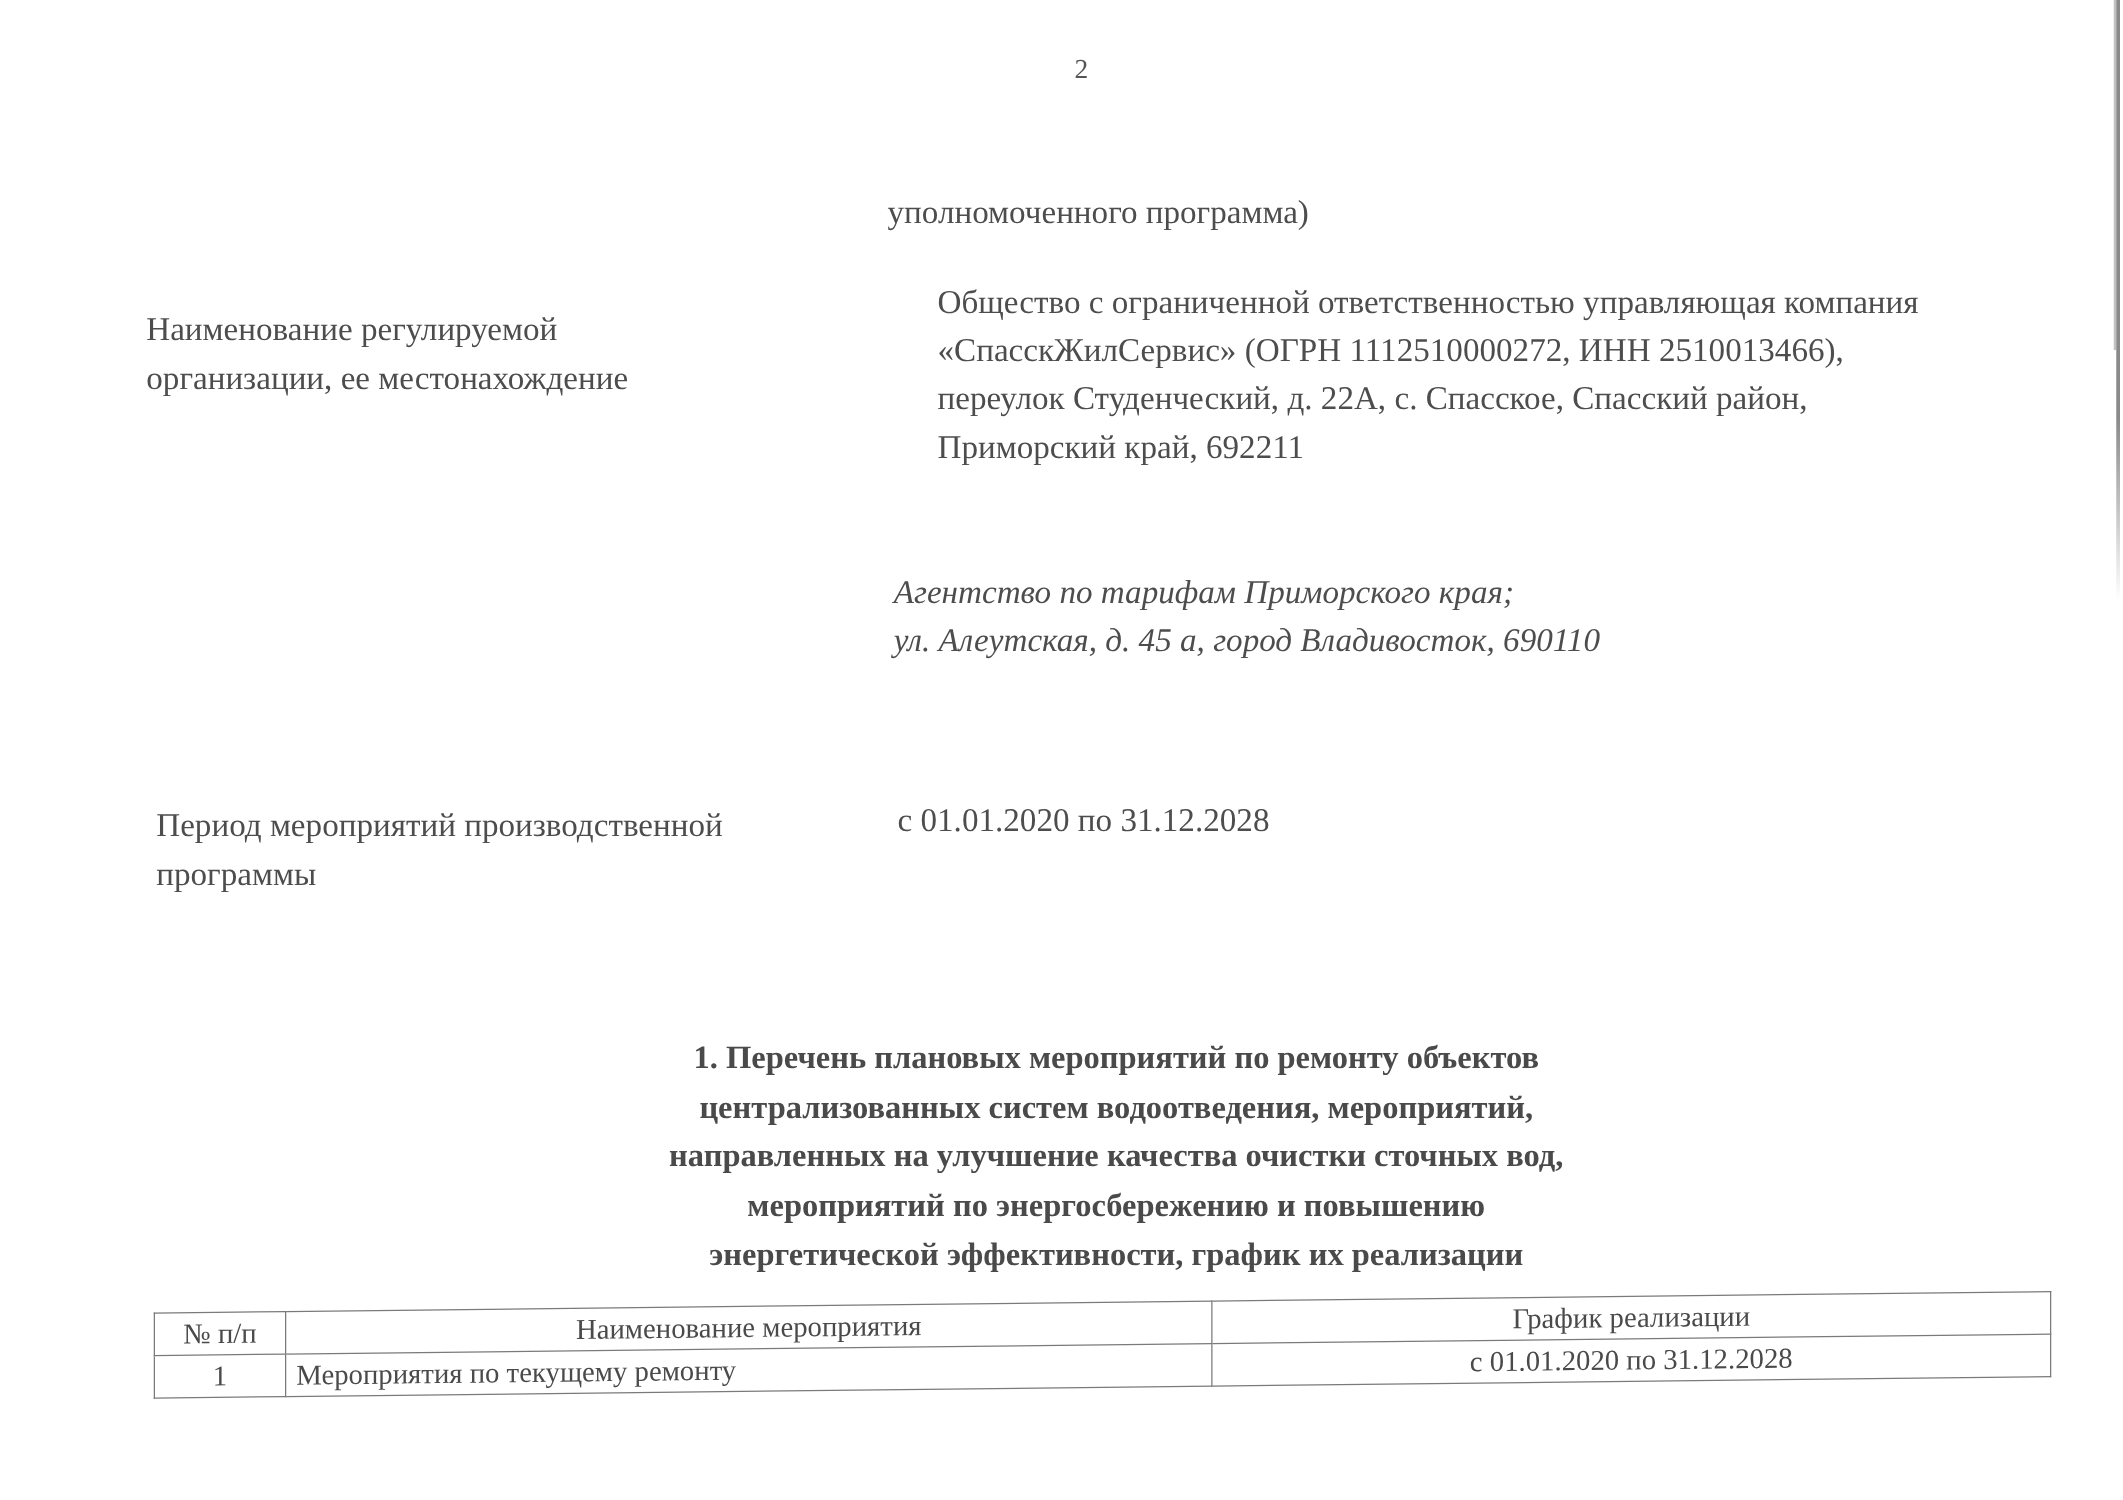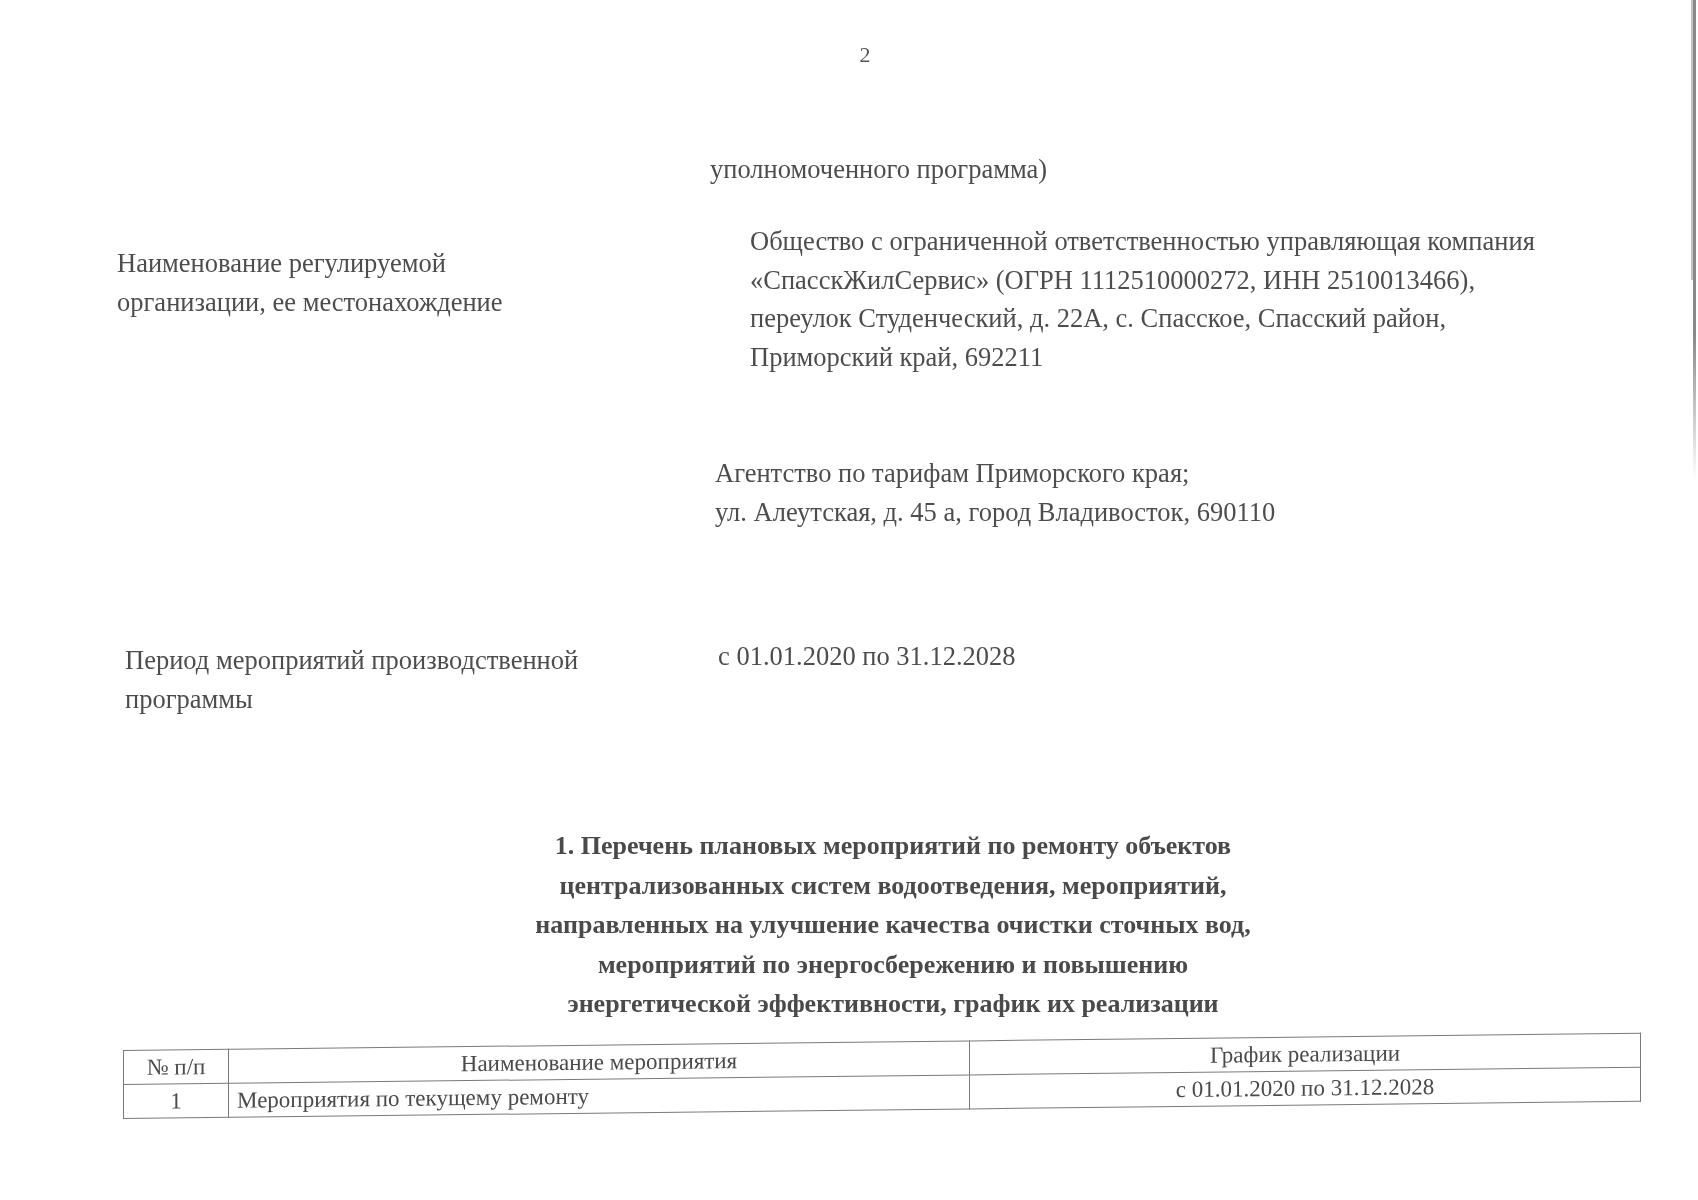--- a/index.html
+++ b/index.html
@@ -51,21 +51,21 @@
       position: absolute;
       font-size: 26.5px;
       line-height: 38.5px;
       color: #4d4d4d;
       white-space: pre-line;
     }
     .cont-line { left: 710px; top: 150px; }
     .label-org { left: 117px; top: 244px; }
     .value-org { left: 710px; top: 222px; margin-left: 40px; }
     .label-auth { left: 122px; top: 458px; width: 480px; }
-    .value-auth { left: 715px; top: 454px; }
+    .value-auth { left: 715px; top: 454px; font-style: italic; }
     .label-period { left: 125px; top: 641px; }
     .value-period { left: 718px; top: 637px; }
 
     .section-title {
       position: absolute;
       left: 493px;
       top: 826px;
       width: 800px;
       text-align: center;
       font-weight: bold;

